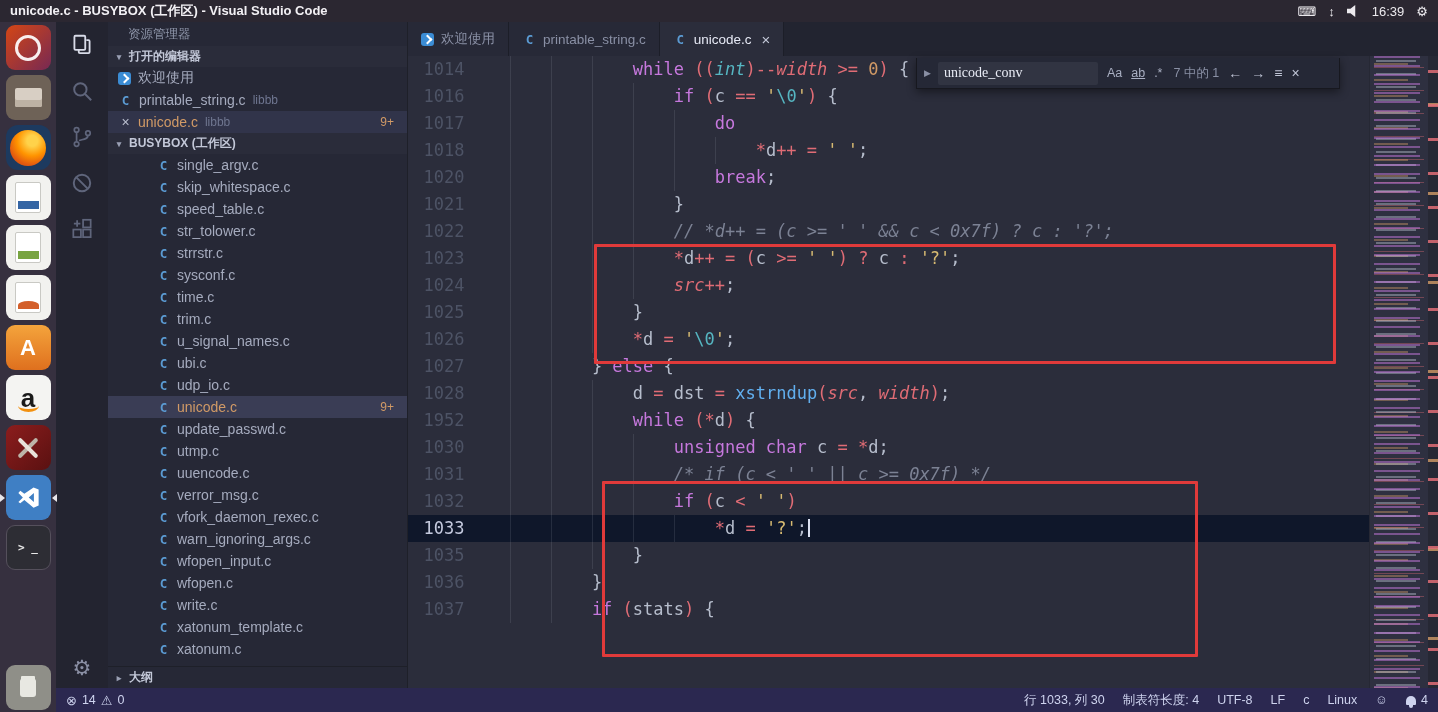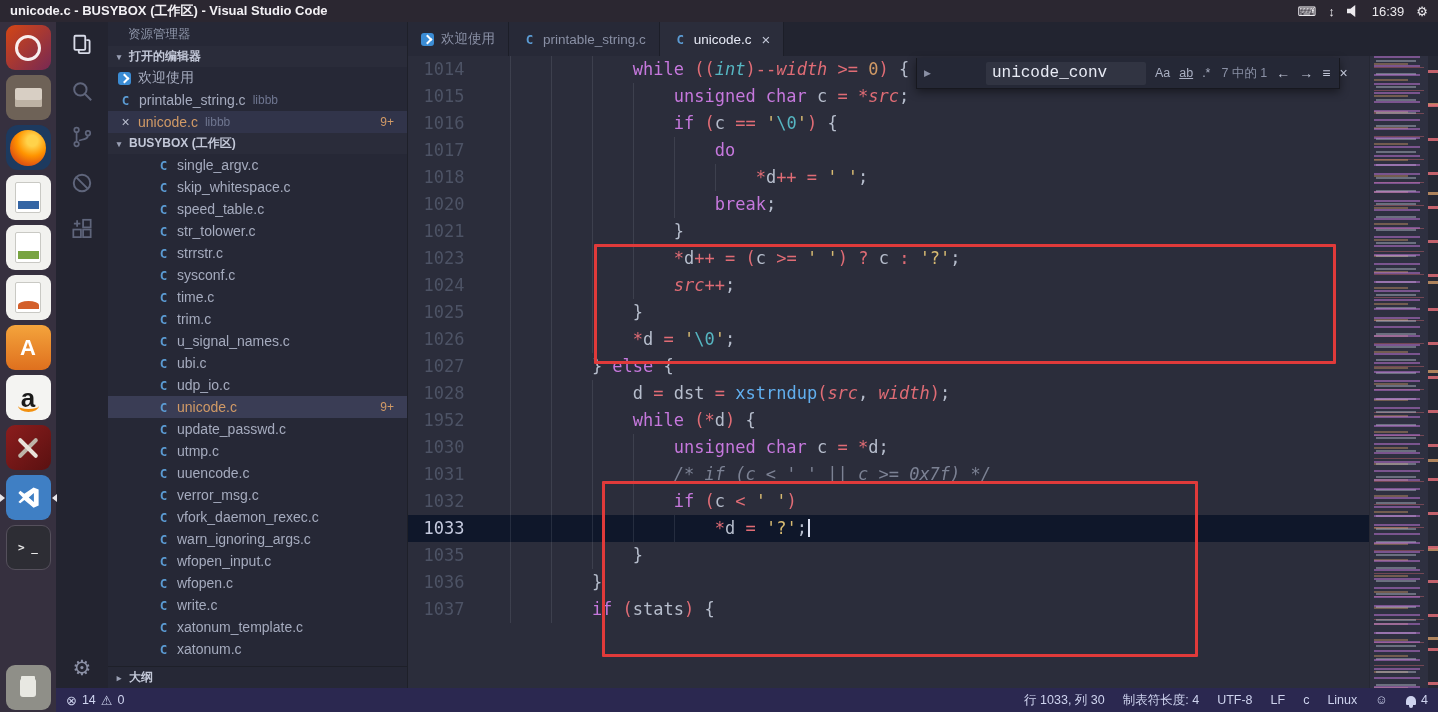--- a/index.html
+++ b/index.html
@@ -125,22 +125,22 @@
     background-position:4px 0,6px 0,4px 0,4px 0;background-repeat:no-repeat;}
   .ruler{position:absolute;top:34px;bottom:0;right:0;width:10px;background-color:#262834;z-index:6;
     background-image:
       repeating-linear-gradient(180deg, transparent 0 14px, rgba(224,108,117,.85) 14px 17px, transparent 17px 34px),
       repeating-linear-gradient(180deg, transparent 0 47px, rgba(209,154,102,.8) 47px 50px, transparent 50px 89px);}
 
   .find-widget{position:absolute;top:36px;right:98px;width:424px;height:31px;background:#252836;
        border:1px solid #17181f;border-top:none;box-shadow:0 3px 10px rgba(0,0,0,.45);display:flex;
        align-items:center;padding:0 7px;box-sizing:border-box;z-index:20;}
   .fw-chev{color:#8a90a5;font-size:9px;margin-right:7px;cursor:pointer;}
-  .fw-input{background:#313442;border:none;color:#e8ebf5;font-family:Liberation Mono, monospace;
-       font-size:16px;height:23px;width:148px;padding:0 6px;outline:none;border-radius:2px;margin-left:48px;}
+  .fw-input{background:#313442;border:none;color:#e8ebf5;font-family:Liberation Serif, serif;
+       font-size:14px;height:23px;width:148px;padding:0 6px;outline:none;border-radius:2px;}
   .fw-ic{color:#a9afc2;font-size:12.5px;margin-left:9px;cursor:pointer;}
   .fw-ic.ww{text-decoration:underline;}
   .fw-count{color:#8a90a5;font-size:12.5px;margin-left:11px;white-space:nowrap;}
   .fw-ic.nav{font-size:14px;color:#c0c5d6;}
 
   .anno{position:absolute;border:3px solid #e03a3a;border-radius:1px;z-index:15;}
   .anno1{left:186px;top:222px;width:736px;height:114px;}
   .anno2{left:194px;top:459px;width:590px;height:170px;}
 
   
@@ -408,25 +408,20 @@
           <span class="tab-close">×</span>
         </div>
       </div>
     <div class="code-area" id="code">
         <div class="line" style="--i: 3;">
           <span class="ln">1014</span>
           <span class="guides"></span>
           <span class="codetext"><span class="tok k">while</span><span class="tok d"> </span><span class="tok o">((</span><span class="tok ti">int</span><span class="tok o">)--</span><span class="tok prm">width</span><span class="tok d"> </span><span class="tok o">&gt;= </span><span class="tok num">0</span><span class="tok o">)</span><span class="tok d"> {</span></span>
         </div>
         <div class="line" style="--i: 4;">
-          <span class="ln">1015</span>
-          <span class="guides"></span>
-          <span class="codetext"><span class="tok t">unsigned char</span><span class="tok d"> c </span><span class="tok o">= *</span><span class="tok prm">src</span><span class="tok d">;</span></span>
-        </div>
-        <div class="line" style="--i: 4;">
           <span class="ln">1016</span>
           <span class="guides"></span>
           <span class="codetext"><span class="tok k">if</span><span class="tok d"> </span><span class="tok o">(</span><span class="tok d">c </span><span class="tok o">== </span><span class="tok str">'</span><span class="tok esc">\0</span><span class="tok str">'</span><span class="tok o">)</span><span class="tok d"> {</span></span>
         </div>
         <div class="line" style="--i: 5;">
           <span class="ln">1017</span>
           <span class="guides"></span>
           <span class="codetext"><span class="tok k">do</span></span>
         </div>
         <div class="line" style="--i: 6;">
@@ -436,20 +431,25 @@
         </div>
         <div class="line" style="--i: 5;">
           <span class="ln">1020</span>
           <span class="guides"></span>
           <span class="codetext"><span class="tok k">break</span><span class="tok d">;</span></span>
         </div>
         <div class="line" style="--i: 4;">
           <span class="ln">1021</span>
           <span class="guides"></span>
           <span class="codetext"><span class="tok d">}</span></span>
+        </div>
+        <div class="line" style="--i: 4;">
+          <span class="ln">1022</span>
+          <span class="guides"></span>
+          <span class="codetext"><span class="tok cmt">// *d++ = (c &gt;= ' ' &amp;&amp; c &lt; 0x7f) ? c : '?';</span></span>
         </div>
         <div class="line" style="--i: 4;">
           <span class="ln">1023</span>
           <span class="guides"></span>
           <span class="codetext"><span class="tok o">*</span><span class="tok d">d</span><span class="tok o">++</span><span class="tok d"> </span><span class="tok o">=</span><span class="tok d"> </span><span class="tok o">(</span><span class="tok d">c </span><span class="tok o">&gt;= </span><span class="tok str">' '</span><span class="tok o">)</span><span class="tok d"> </span><span class="tok o">?</span><span class="tok d"> c </span><span class="tok o">:</span><span class="tok d"> </span><span class="tok str">'?'</span><span class="tok d">;</span></span>
         </div>
         <div class="line" style="--i: 4;">
           <span class="ln">1024</span>
           <span class="guides"></span>
           <span class="codetext"><span class="tok prm">src</span><span class="tok o">++</span><span class="tok d">;</span></span>

